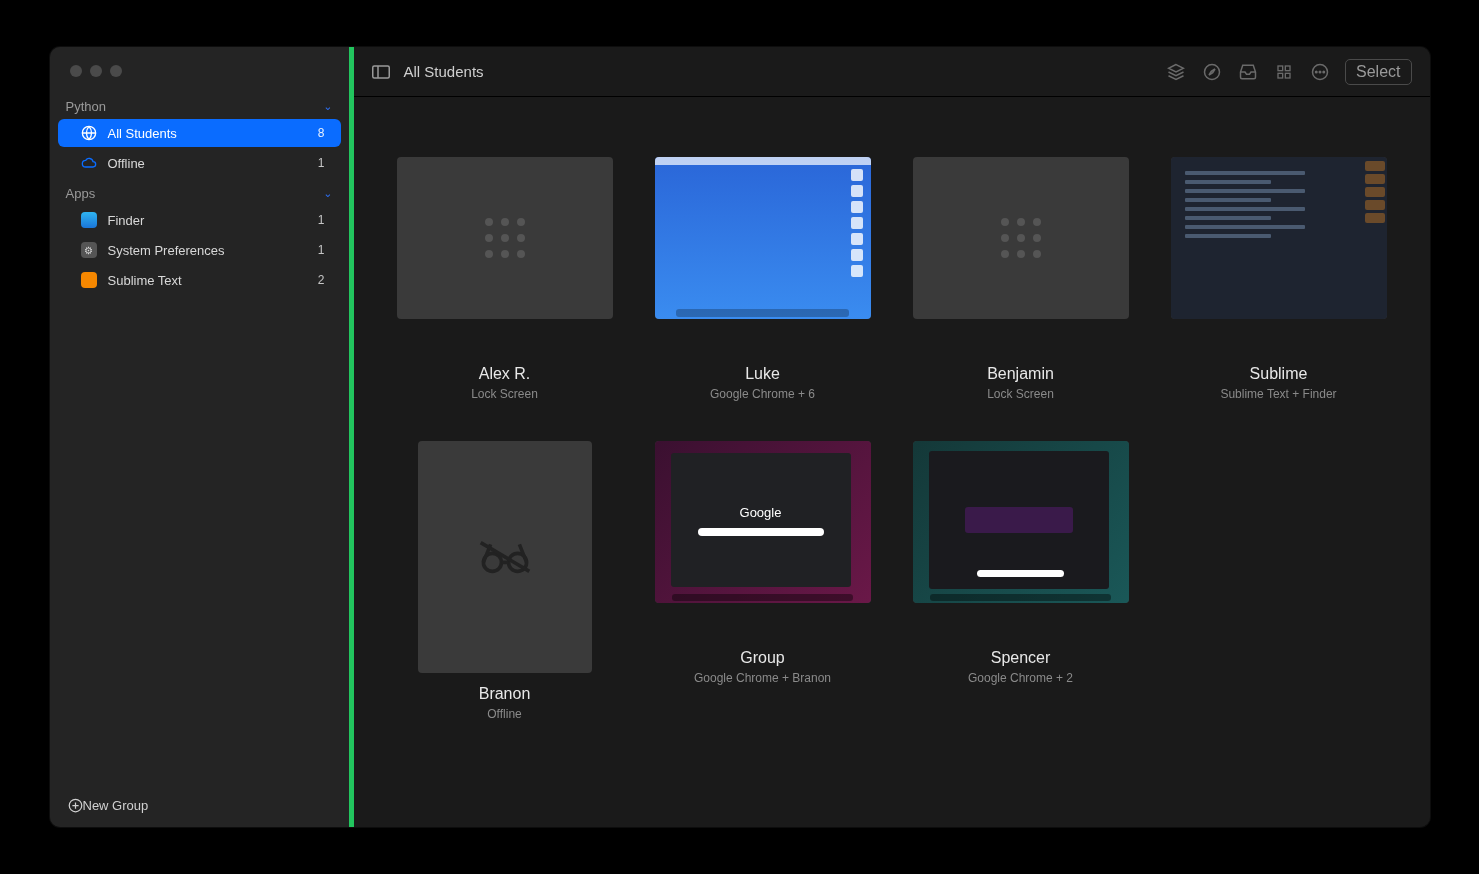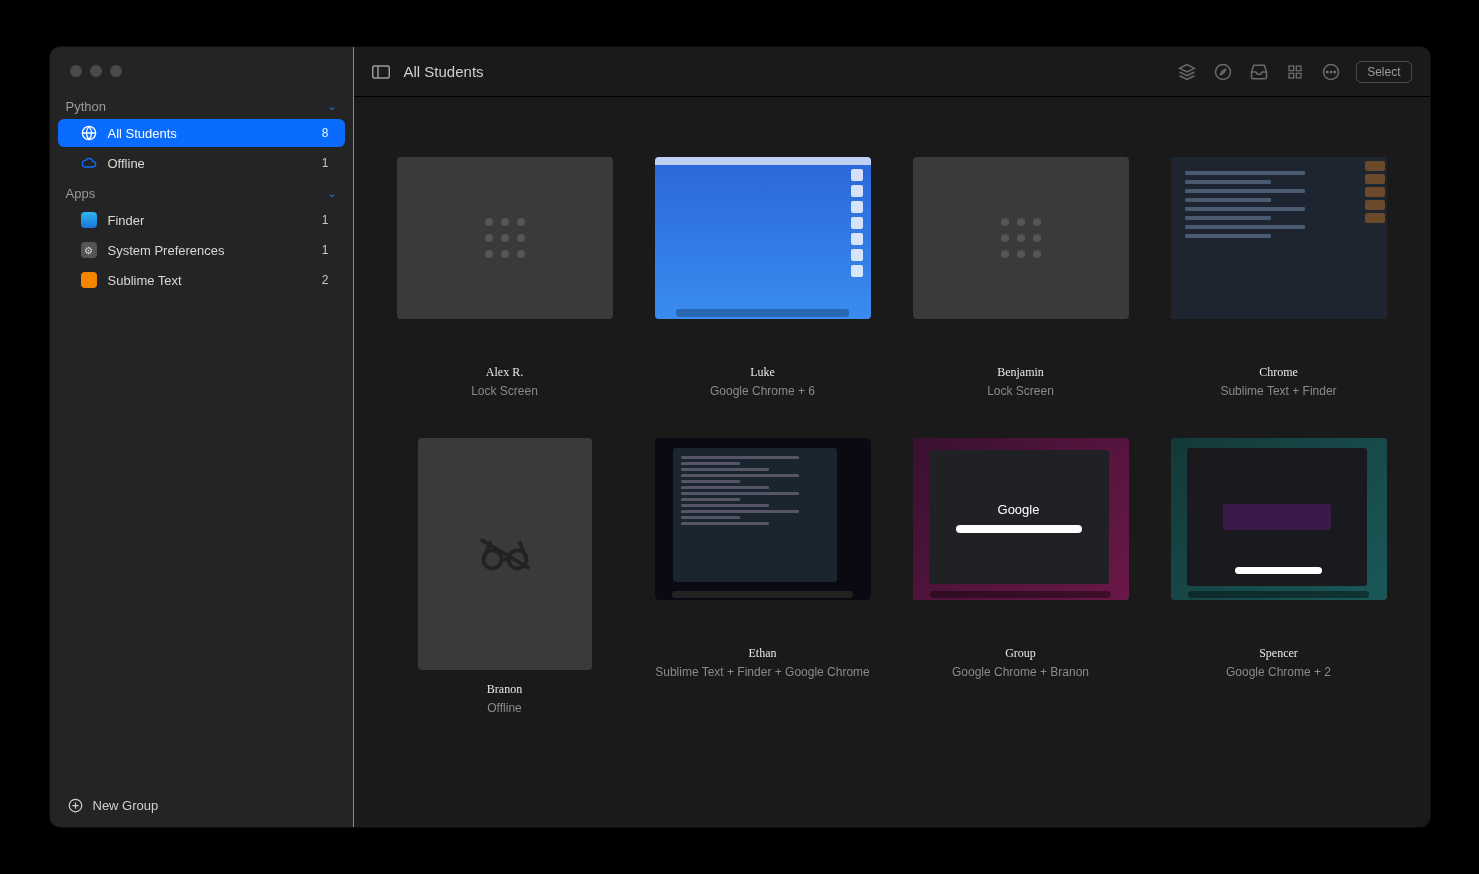--- a/index.html
+++ b/index.html
@@ -17,21 +17,21 @@
     display: flex;
     overflow: hidden;
     position: relative;
     box-shadow: 0 0 0 1px rgba(255,255,255,0.05);
   }
   .sidebar {
     width: 304px;
     background: #242424;
     display: flex;
     flex-direction: column;
-    border-right: 1px solid #22c55e;
+    border-right: 5px solid #22c55e;
   }
   .traffic {
     display: flex; gap: 8px;
     padding: 18px 0 14px 20px;
   }
   .tl { width: 12px; height: 12px; border-radius: 50%; background: #4a4a4a; }
   .section-header {
     display: flex; align-items: center; justify-content: space-between;
     padding: 8px 16px 4px 16px;
     color: #9a9a9a; font-size: 13px; font-weight: 500;
@@ -50,42 +50,42 @@
   .side-item .label { flex: 1; }
   .side-item .count { font-size: 12px; color: inherit; opacity: .9; }
   .app-icon { width:16px; height:16px; border-radius:4px; display:flex;align-items:center;justify-content:center;font-size:10px;}
   .finder { background: linear-gradient(#2fb4f0,#1a75d8); }
   .sysprefs { background: #555; }
   .sublime { background: #f58700; }
   .chrome { background: radial-gradient(circle,#fff 30%,#fff 32%,#ea4335 33%,#ea4335 55%,#34a853 56%,#34a853 75%,#fbbc05 76%); }
   .sidebar-footer {
     margin-top: auto;
     padding: 14px 18px;
-    display: flex; align-items: center; gap: 10px;
+    display: flex; align-items: center; 
     color: #d0d0d0; font-size: 13px;
     cursor: pointer;
   }
   .content {
     flex: 1;
     background: #1a1a1a;
     display: flex; flex-direction: column;
   }
   .toolbar {
     height: 50px;
     display: flex; align-items: center;
     padding: 0 18px;
     border-bottom: 1px solid #000;
   }
   .toolbar .left { display:flex; align-items:center; gap:14px; color:#cfcfcf; }
   .toolbar .title { font-size: 15px; }
   .toolbar .spacer { flex:1; }
   .toolbar .tbtn { width:22px; height:22px; display:flex;align-items:center;justify-content:center; color:#6a6a6a; margin-left:14px; cursor:pointer; }
   .select-btn {
     margin-left:14px; border:1px solid #4a4a4a; color:#9a9a9a;
-    background:transparent; padding:3px 10px; border-radius:5px; font-size:12px; cursor:pointer;
+    background:transparent; padding:3px 10px; border-radius:5px; font-size:16px; cursor:pointer;
   }
   .grid {
     flex:1; overflow:auto;
     display: grid;
     grid-template-columns: repeat(4, 1fr);
     gap: 40px 36px;
     padding: 60px 40px 30px 40px;
     align-content: start;
   }
   .card { display:flex; flex-direction:column; align-items:center; }
@@ -94,21 +94,21 @@
     border-radius: 4px;
     background: #3a3a3a;
     display:flex; align-items:center; justify-content:center;
     position: relative; overflow:hidden;
   }
   .thumb.lock { background:#3a3a3a; }
   .dots9 { display:grid; grid-template-columns:repeat(3,8px); gap:8px; }
   .dots9 span { width:8px;height:8px;border-radius:50%;background:#555; }
   .thumb.offline { width:174px; height:232px; background:#3a3a3a; }
   .glasses { color:#2b2b2b; }
-  .cname { margin-top: 46px; color:#e8e8e8; font-size:12px;font-family:Liberation Serif, serif; }
+  .cname { margin-top: 46px; color:#e8e8e8; font-size:16px; }
   .cstatus { margin-top:4px; color:#8a8a8a; font-size:12px; }
   .card.tall .cname { margin-top: 12px; }
   
   .desk-blue { background: linear-gradient(#2a66d8,#3a8cf0); width:100%; height:100%; position:relative;}
   .desk-blue .bar { position:absolute; top:0; left:0; right:0; height:8px; background:rgba(255,255,255,.7);}
   .desk-blue .dock { position:absolute; bottom:2px; left:10%; right:10%; height:8px; background:rgba(0,0,0,.25); border-radius:3px;}
   .desk-blue .iconcol { position:absolute; right:4px; top:12px; bottom:14px; width:16px; display:flex;flex-direction:column;gap:4px;}
   .desk-blue .iconcol i{width:12px;height:12px;background:#fff;opacity:.8;border-radius:2px;}
   .desk-code { background:#1e2430; width:100%;height:100%; position:relative;}
   .desk-code .lines { position:absolute; left:14px; right:30px; top:14px; display:flex;flex-direction:column;gap:5px;}
@@ -328,62 +328,39 @@
               </div>
               <div class="side">
                 <i></i>
                 <i></i>
                 <i></i>
                 <i></i>
                 <i></i>
               </div>
             </div>
         </div>
-        <div class="cname">Chrome</div>
+        <div class="cname">Sublime</div>
         <div class="cstatus">Sublime Text + Finder</div>
       </div>
 
       <div class="card tall">
         <div class="thumb offline">
           <span class="glasses">
             <svg width="54" height="40" viewBox="0 0 60 40" fill="none" stroke="#222" stroke-width="4">
                 <circle cx="16" cy="26" r="10"></circle>
                 <circle cx="44" cy="26" r="10"></circle>
                 <path d="M26 26h8M6 26 14 6M54 26 46 6"></path>
                 <path d="M3 4 57 36" stroke="#222"></path>
               </svg>
           </span>
         </div>
         <div class="cname">Branon</div>
         <div class="cstatus">Offline</div>
       </div>
 
-      <div class="card">
-        <div class="thumb">
-          <div class="desk-term">
-              <div class="win">
-                <i></i>
-                <i></i>
-                <i></i>
-                <i></i>
-                <i></i>
-                <i></i>
-                <i></i>
-                <i></i>
-                <i></i>
-                <i></i>
-                <i></i>
-                <i></i>
-              </div>
-              <div class="dock"></div>
-            </div>
-        </div>
-        <div class="cname">Ethan</div>
-        <div class="cstatus">Sublime Text + Finder + Google Chrome</div>
-      </div>
 
       <div class="card">
         <div class="thumb">
           <div class="desk-google">
               <div class="br">
                 <div class="logo">Google</div>
                 <div class="gbar"></div>
               </div>
               <div class="dock"></div>
             </div>

